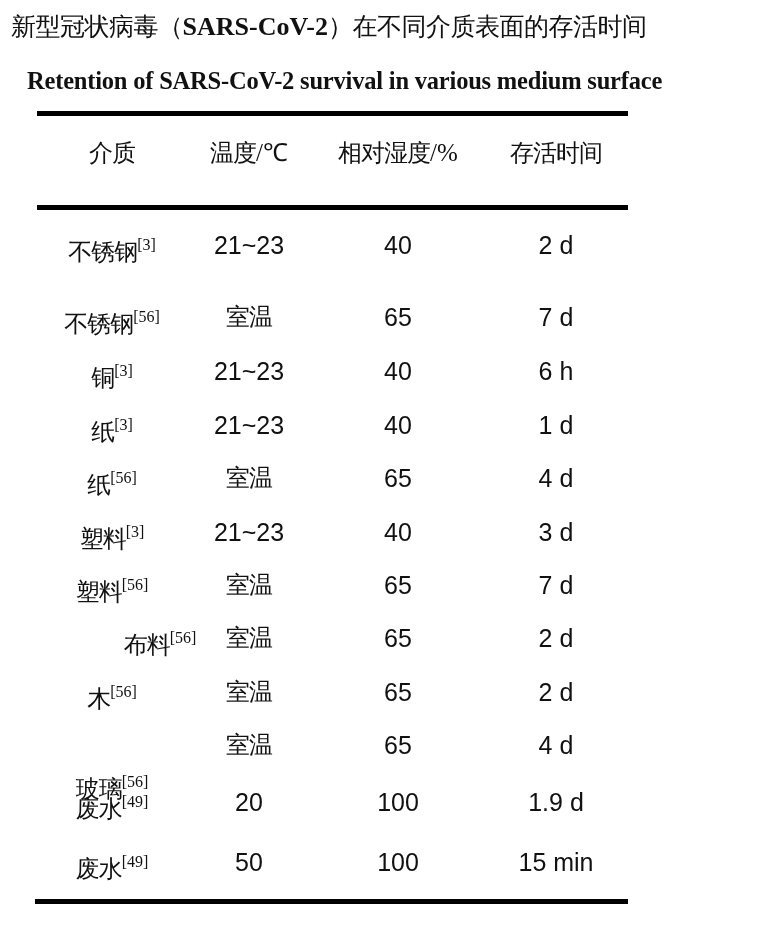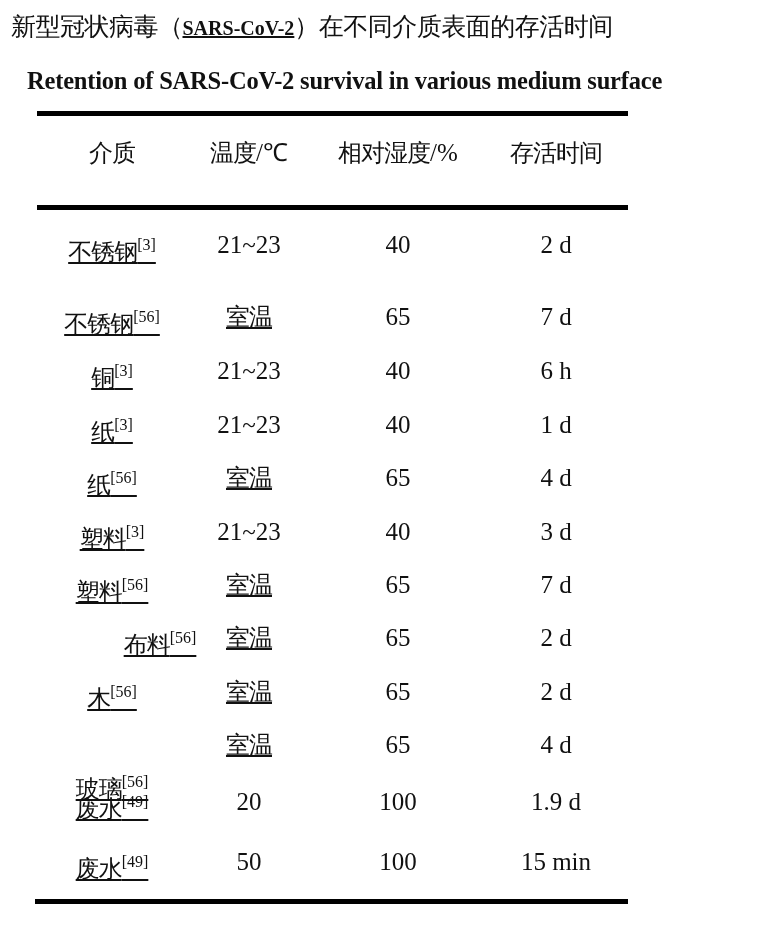--- a/index.html
+++ b/index.html
@@ -7,41 +7,41 @@
       width: 762px; height: 929px; position: relative; overflow: hidden;
       font-family: "Liberation Serif", "DejaVu Serif", serif;
       color: #111111;
     }
     .title-cn {
       position: absolute; left: 11px; top: 10px;
       font-size: 25px; line-height: 34px; white-space: nowrap;
       font-family: "DejaVu Sans", "Liberation Serif", sans-serif;
       letter-spacing: -0.5px;
     }
-    .title-cn .latin { font-family: "Liberation Serif", serif; font-weight: bold; font-size: 20px; letter-spacing: 0; text-decoration: underline; }
+    .title-cn .latin { font-family: "Liberation Serif", serif; font-weight: bold; font-size: 26px; letter-spacing: 0; }
     .title-en {
       position: absolute; left: 27px; top: 64px;
       font-size: 24.5px; font-weight: bold; line-height: 34px; white-space: nowrap;
       font-family: "Liberation Serif", serif;
       letter-spacing: -0.2px;
     }
     .rule { position: absolute; background: #000; height: 5px; }
     .rule.top { left: 37px; top: 111px; width: 591px; }
     .rule.mid { left: 37px; top: 205px; width: 591px; }
     .rule.bottom { left: 35px; top: 899px; width: 593px; }
     .cell {
       position: absolute; transform: translateX(-50%);
       white-space: nowrap; font-size: 25px; line-height: 30px;
     }
-    .cell.cn { font-family: "DejaVu Sans", sans-serif; font-size: 24px; letter-spacing: -1px; text-decoration: underline; }
+    .cell.cn { font-family: "DejaVu Sans", sans-serif; font-size: 24px; letter-spacing: -1px; }
     .hdr { position: absolute; top: 138px; transform: translateX(-50%); white-space: nowrap;
       font-family: "DejaVu Sans", sans-serif; font-size: 24px; line-height: 30px; letter-spacing: -1px; }
     .hdr .l { font-family: "Liberation Serif", serif; letter-spacing: 0; font-size: 25px; }
     sup { font-size: 16px; vertical-align: 10px; letter-spacing: 0; font-family: "Liberation Serif", serif; }
-    .num { font-family: Liberation Serif, serif; }
+    .num { font-family: Liberation Sans, sans-serif; }
   </style>
 </head>
 <body>
 
 <div class="title-cn"><span>新型冠状病毒（</span><span class="latin">SARS-CoV-2</span><span>）在不同介质表面的存活时间</span></div>
 <div class="title-en">Retention of SARS-CoV-2 survival in various medium surface</div>
 
 <div class="rule top"></div>
 
 <div class="hdr" style="left:112px;">介质</div>

